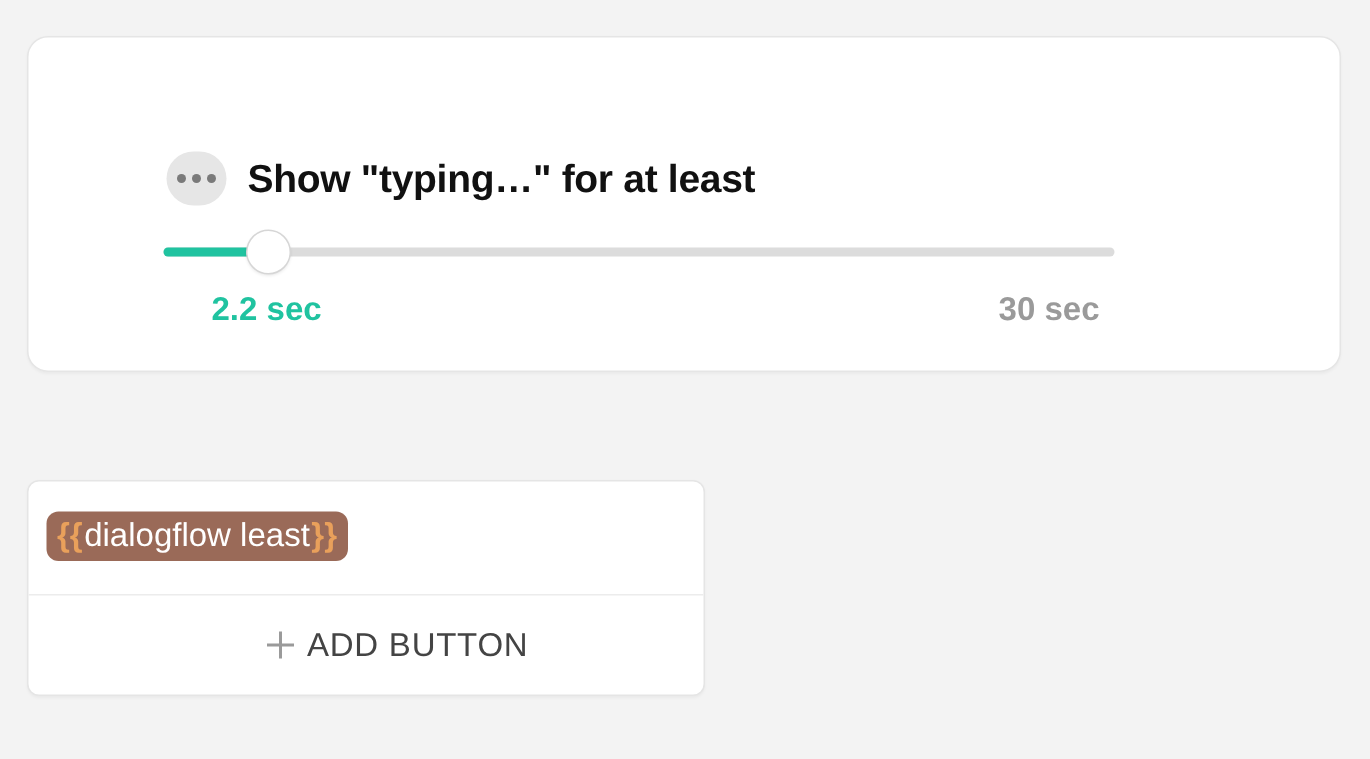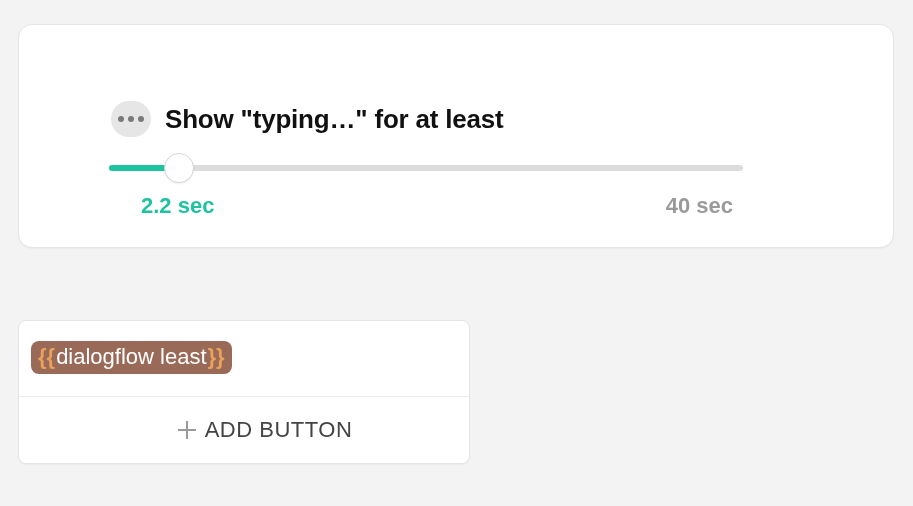--- a/index.html
+++ b/index.html
@@ -174,21 +174,21 @@
   </div>
 
   <div class="slider">
     <div class="slider-track">
       <div class="slider-fill" id="slider-fill" style="width: 11%;"></div>
       <div class="slider-thumb" id="slider-thumb" style="left: 11%;"></div>
     </div>
   </div>
 
   <div class="slider-min">2.2 sec</div>
-  <div class="slider-max">40 sec</div>
+  <div class="slider-max">30 sec</div>
 </div>
 
 <div class="msg-card">
   <div class="msg-row">
     <span class="token">
       <span class="brace">{{</span>
         <span>dialogflow least</span>
         <span class="brace">}}</span>
     </span>
   </div>

